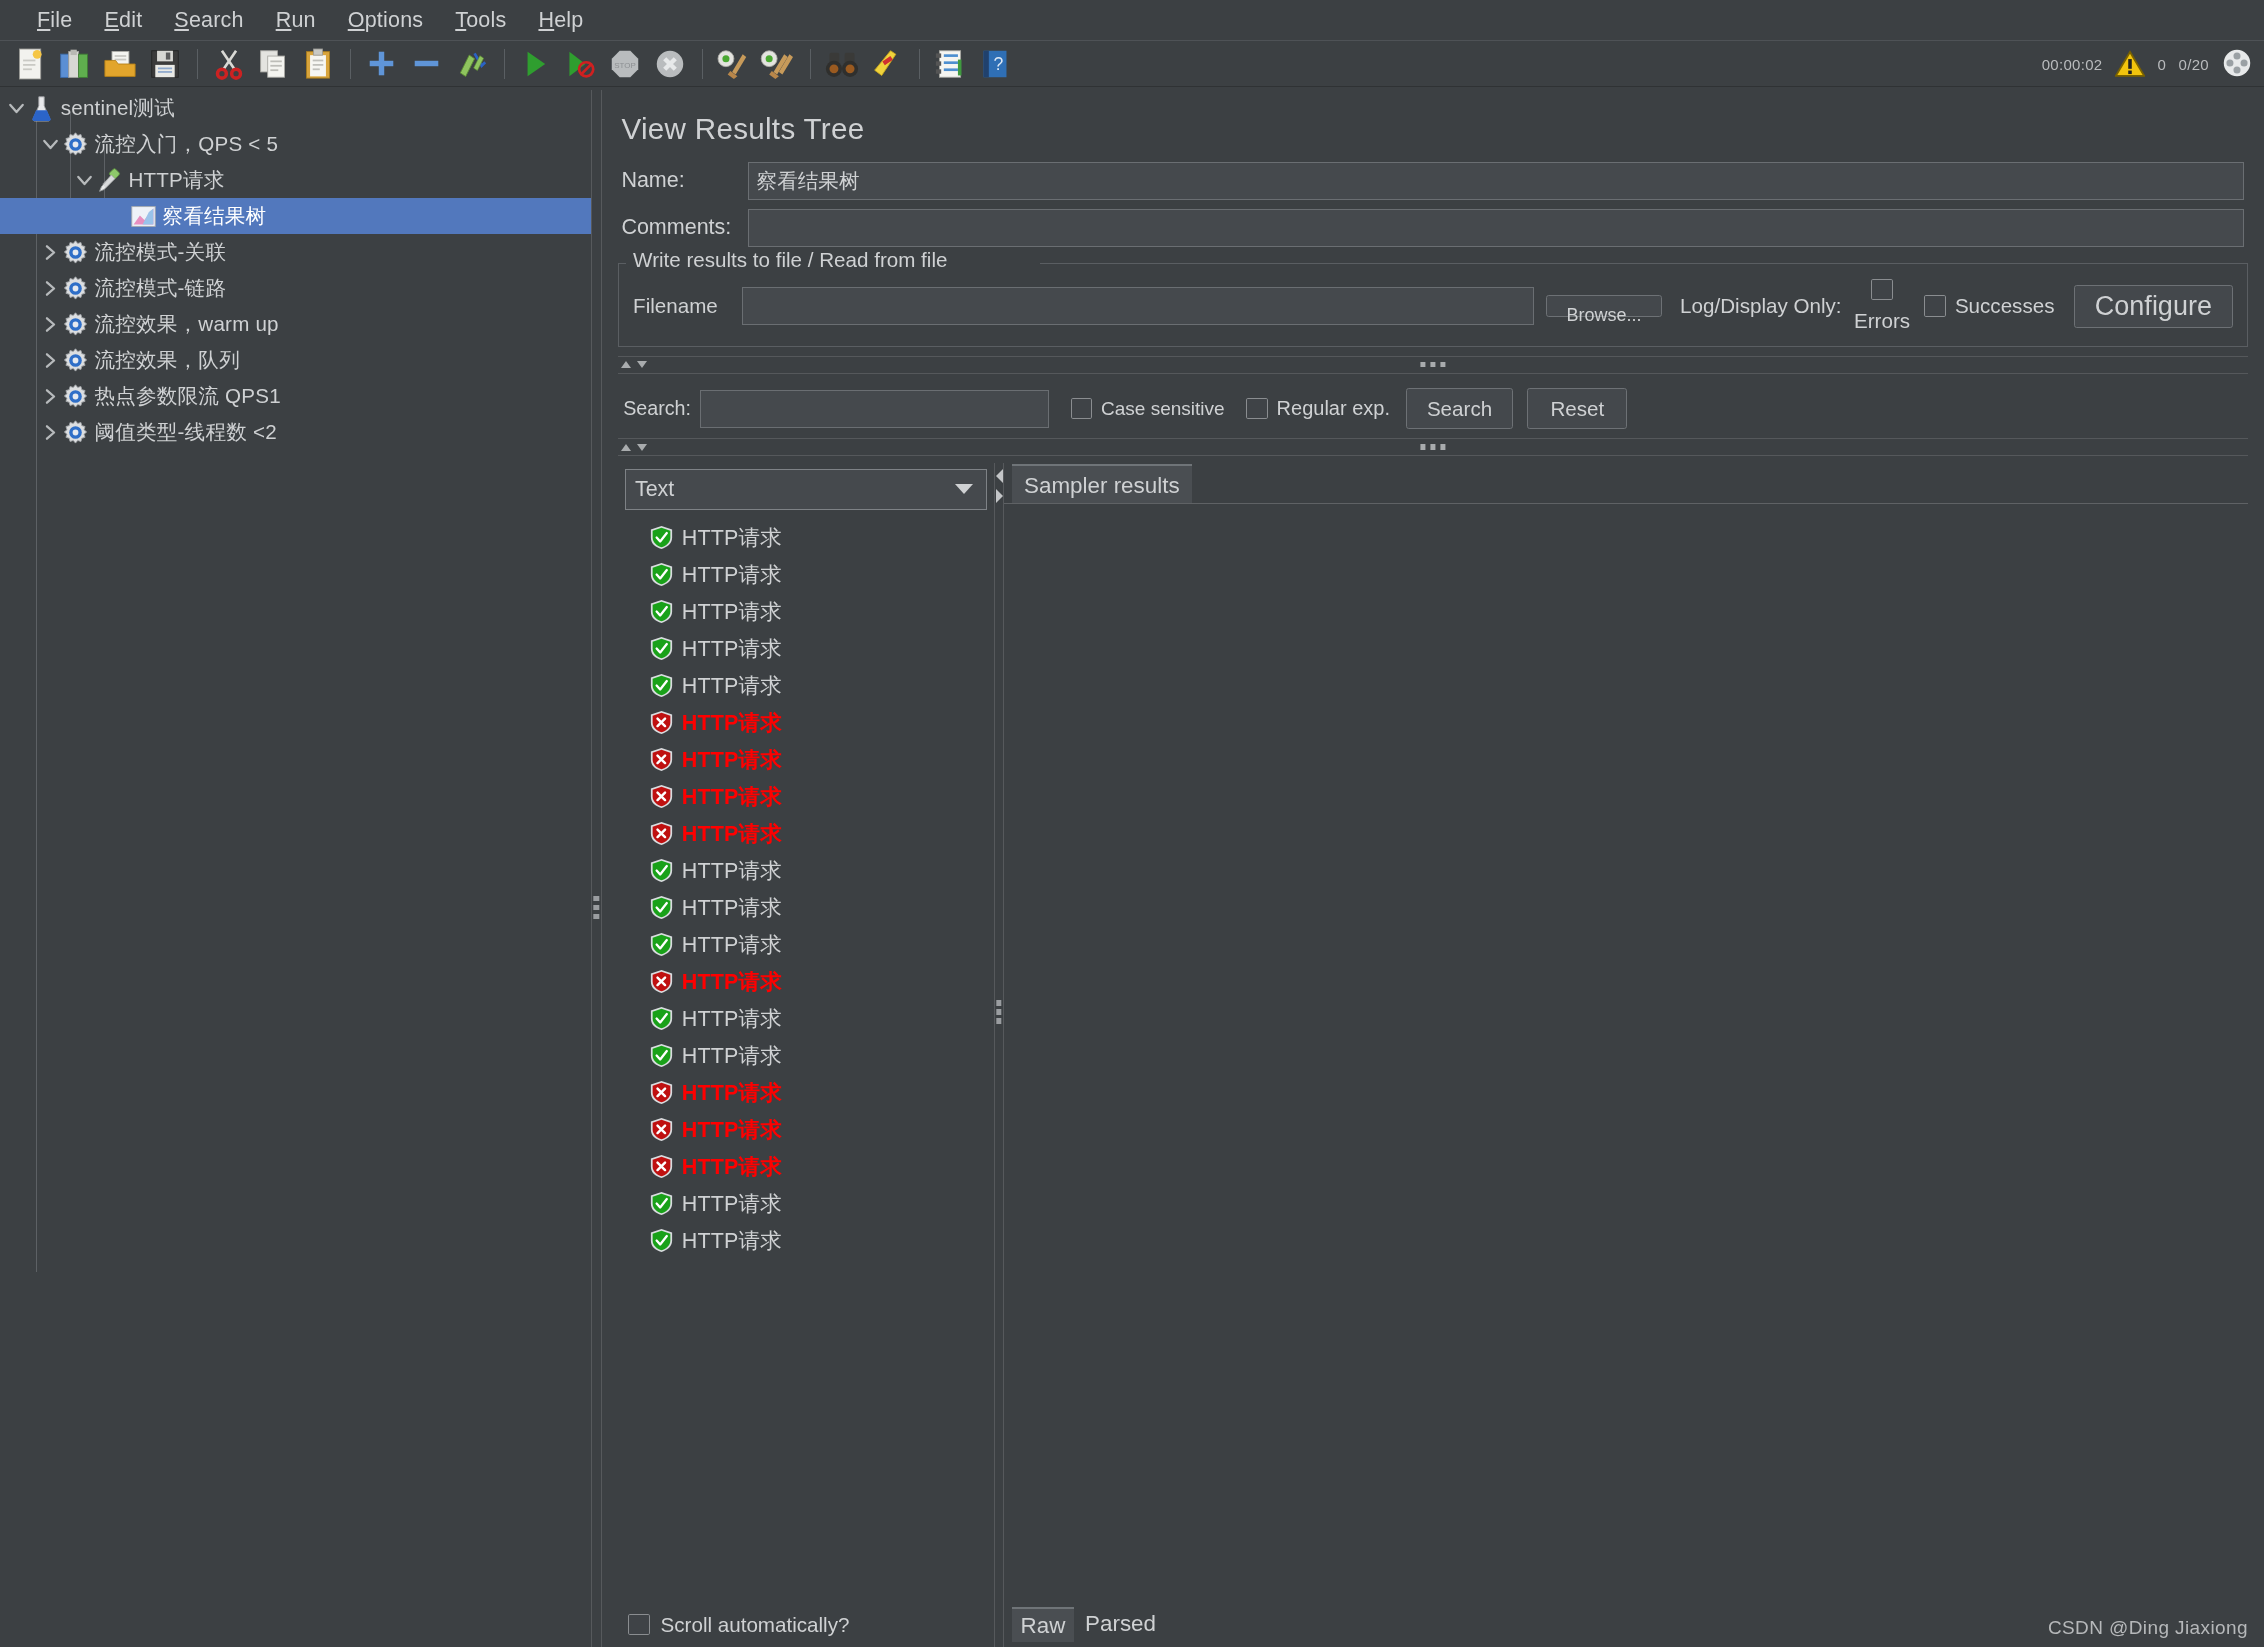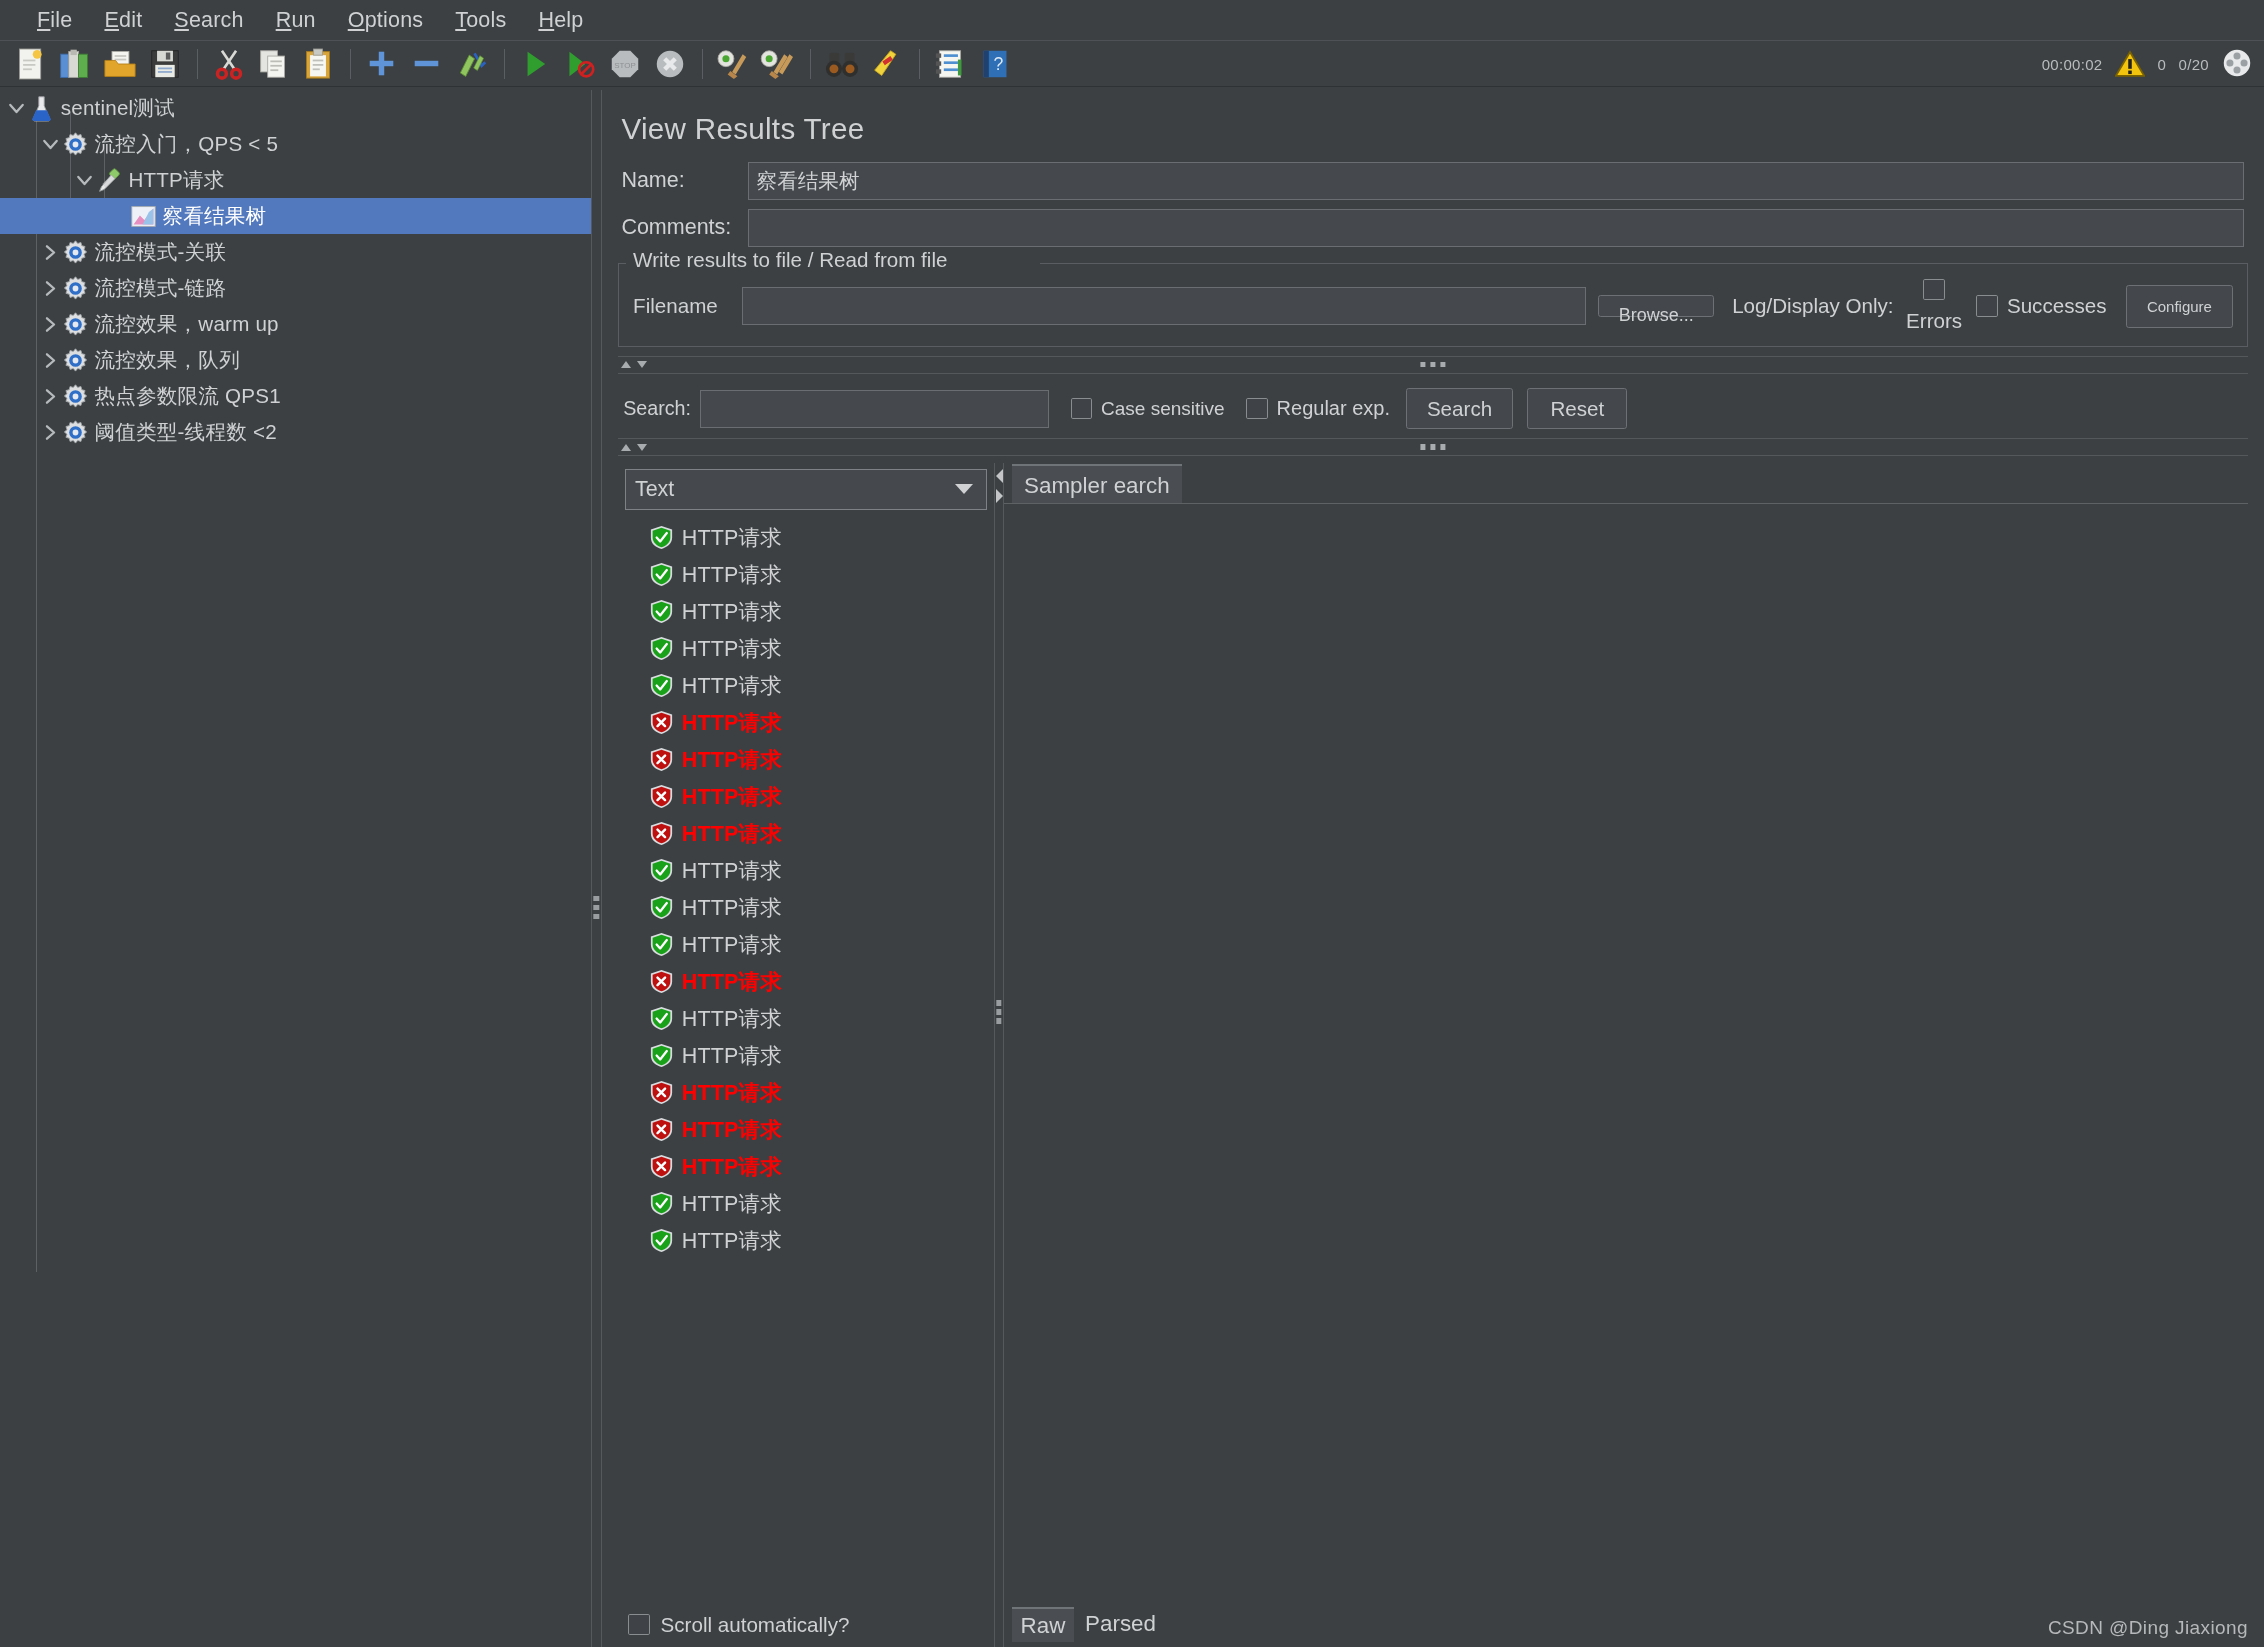--- a/index.html
+++ b/index.html
@@ -194,21 +194,21 @@
     border-radius: 2.7px;
     color: #cfd1d3;
     font-size: 18px;
     padding: 0 12.5px;
     height: 22px;
     line-height: 38px;
     white-space: nowrap;
     cursor: default;
     text-align: center;
   }
-  .btn.big { font-size: 15px; height: 43px; line-height: 41px; padding: 0 19.7px;}
+  .btn.big { font-size: 27px; height: 43px; line-height: 41px; padding: 0 19.7px;}
 
   .chk-wrap { display:flex; align-items:center; gap:9px; margin-left: 21.5px;}
   .chk {
     width: 21.5px; height: 21.5px;
     border: 0.9px solid #8a8d90;
     background: #3f4347;
     flex: 0 0 21.5px;
     border-radius: 1.8px;
   }
   .chk-lbl { font-size: 20.6px; color: #cfd1d3; white-space: nowrap;}
@@ -1040,21 +1040,21 @@
         </div>
         <div class="grip-dots" style="top:537px;">
             <i></i>
             <i></i>
             <i></i>
           </div>
       </div>
 
       <div id="results-right">
         <div class="tabstrip">
-          <div class="tab active">Sampler earch</div>
+          <div class="tab active">Sampler results</div>
         </div>
         <div class="tab-content"></div>
       </div>
     </div>
 
     <div id="bottombar">
       <div class="bb-left">
         <div class="chk"></div>
         <div class="chk-lbl">Scroll automatically?</div>
       </div>

